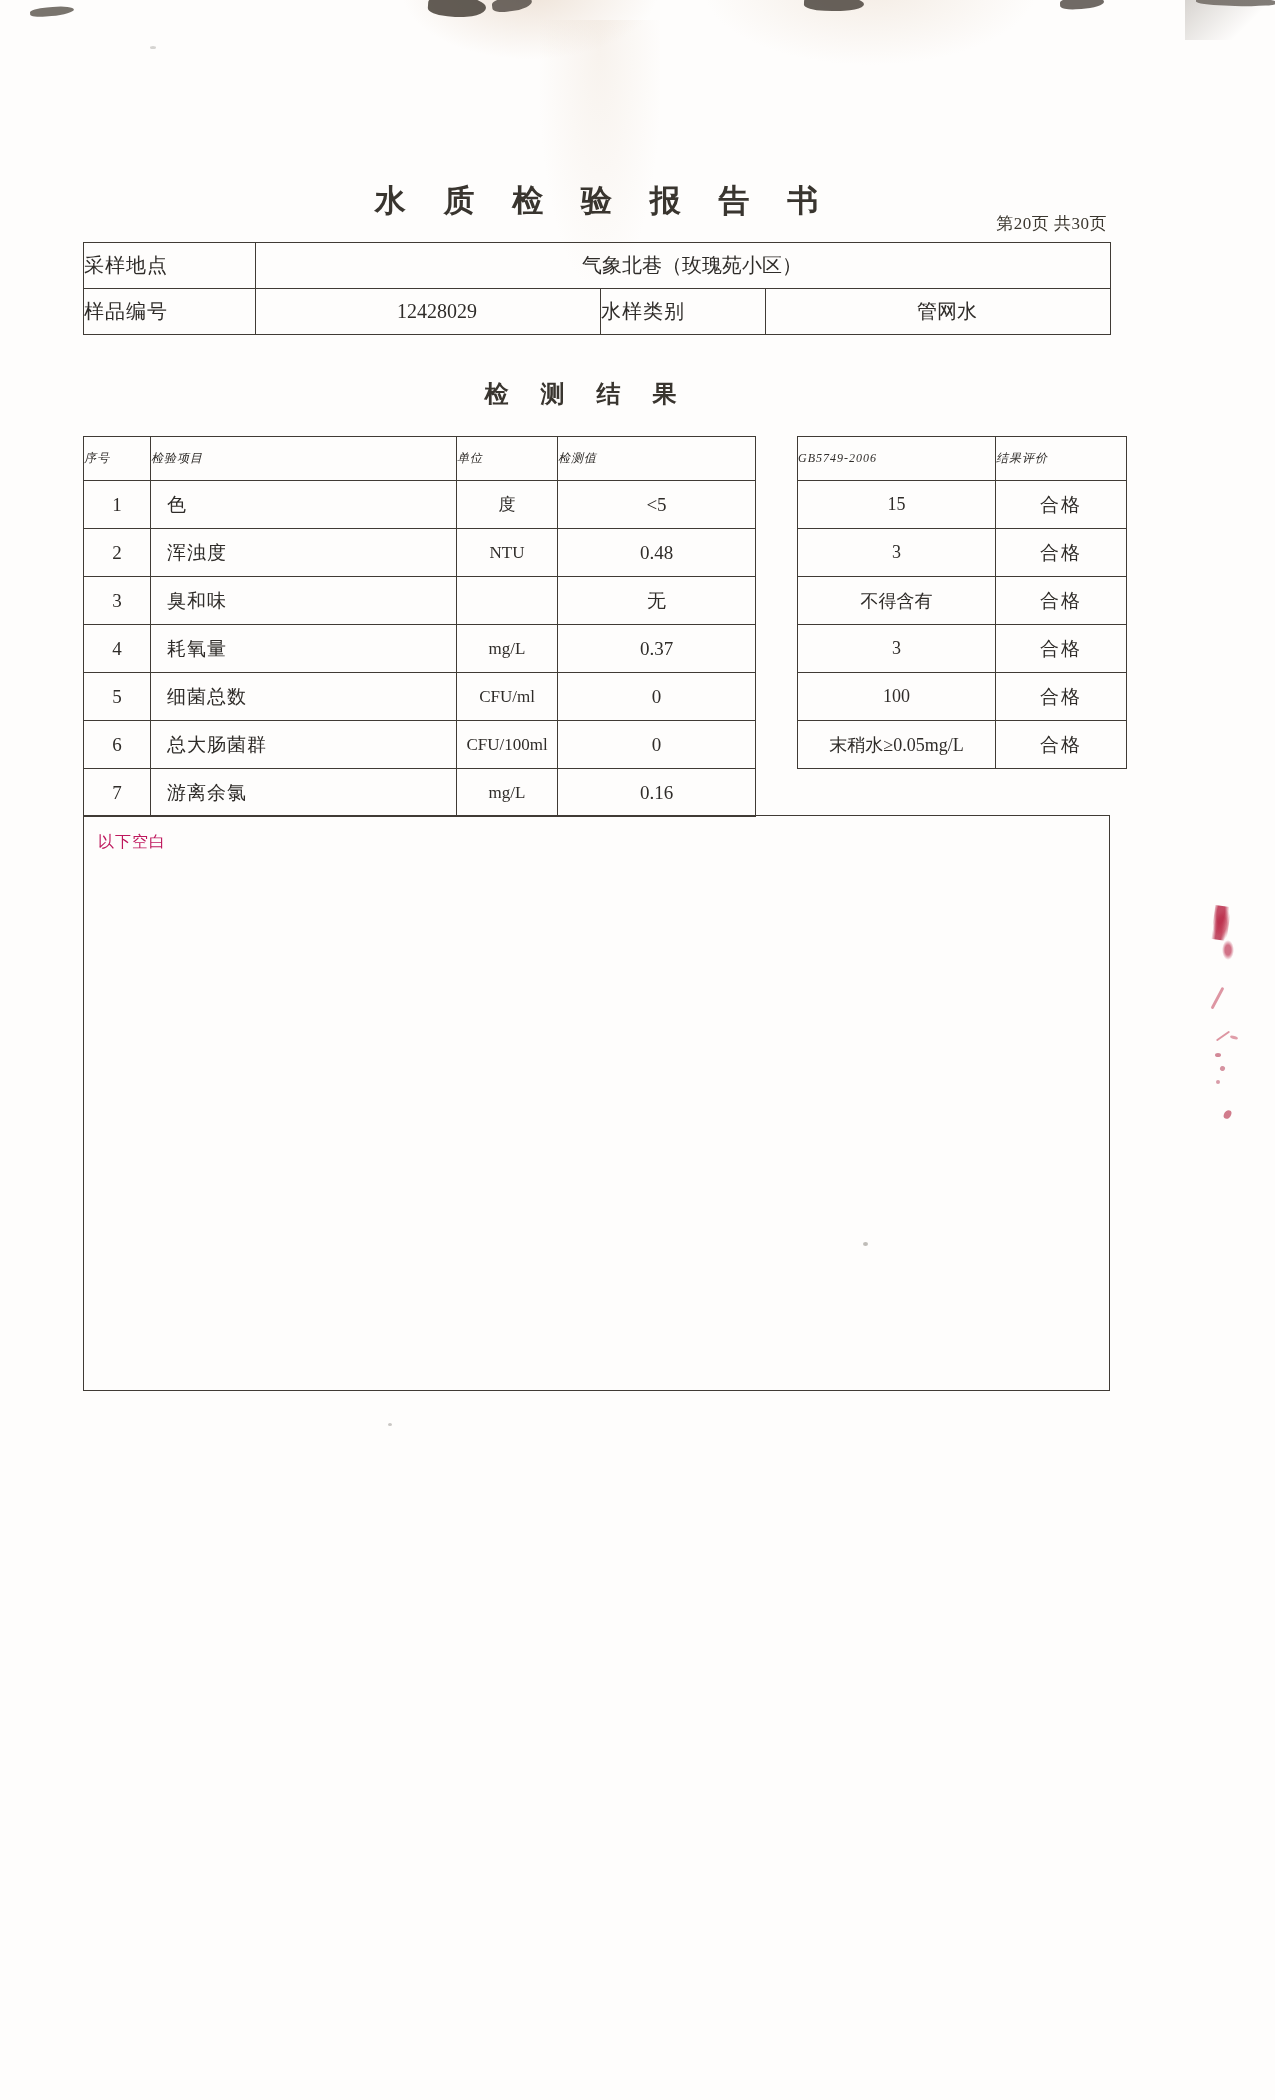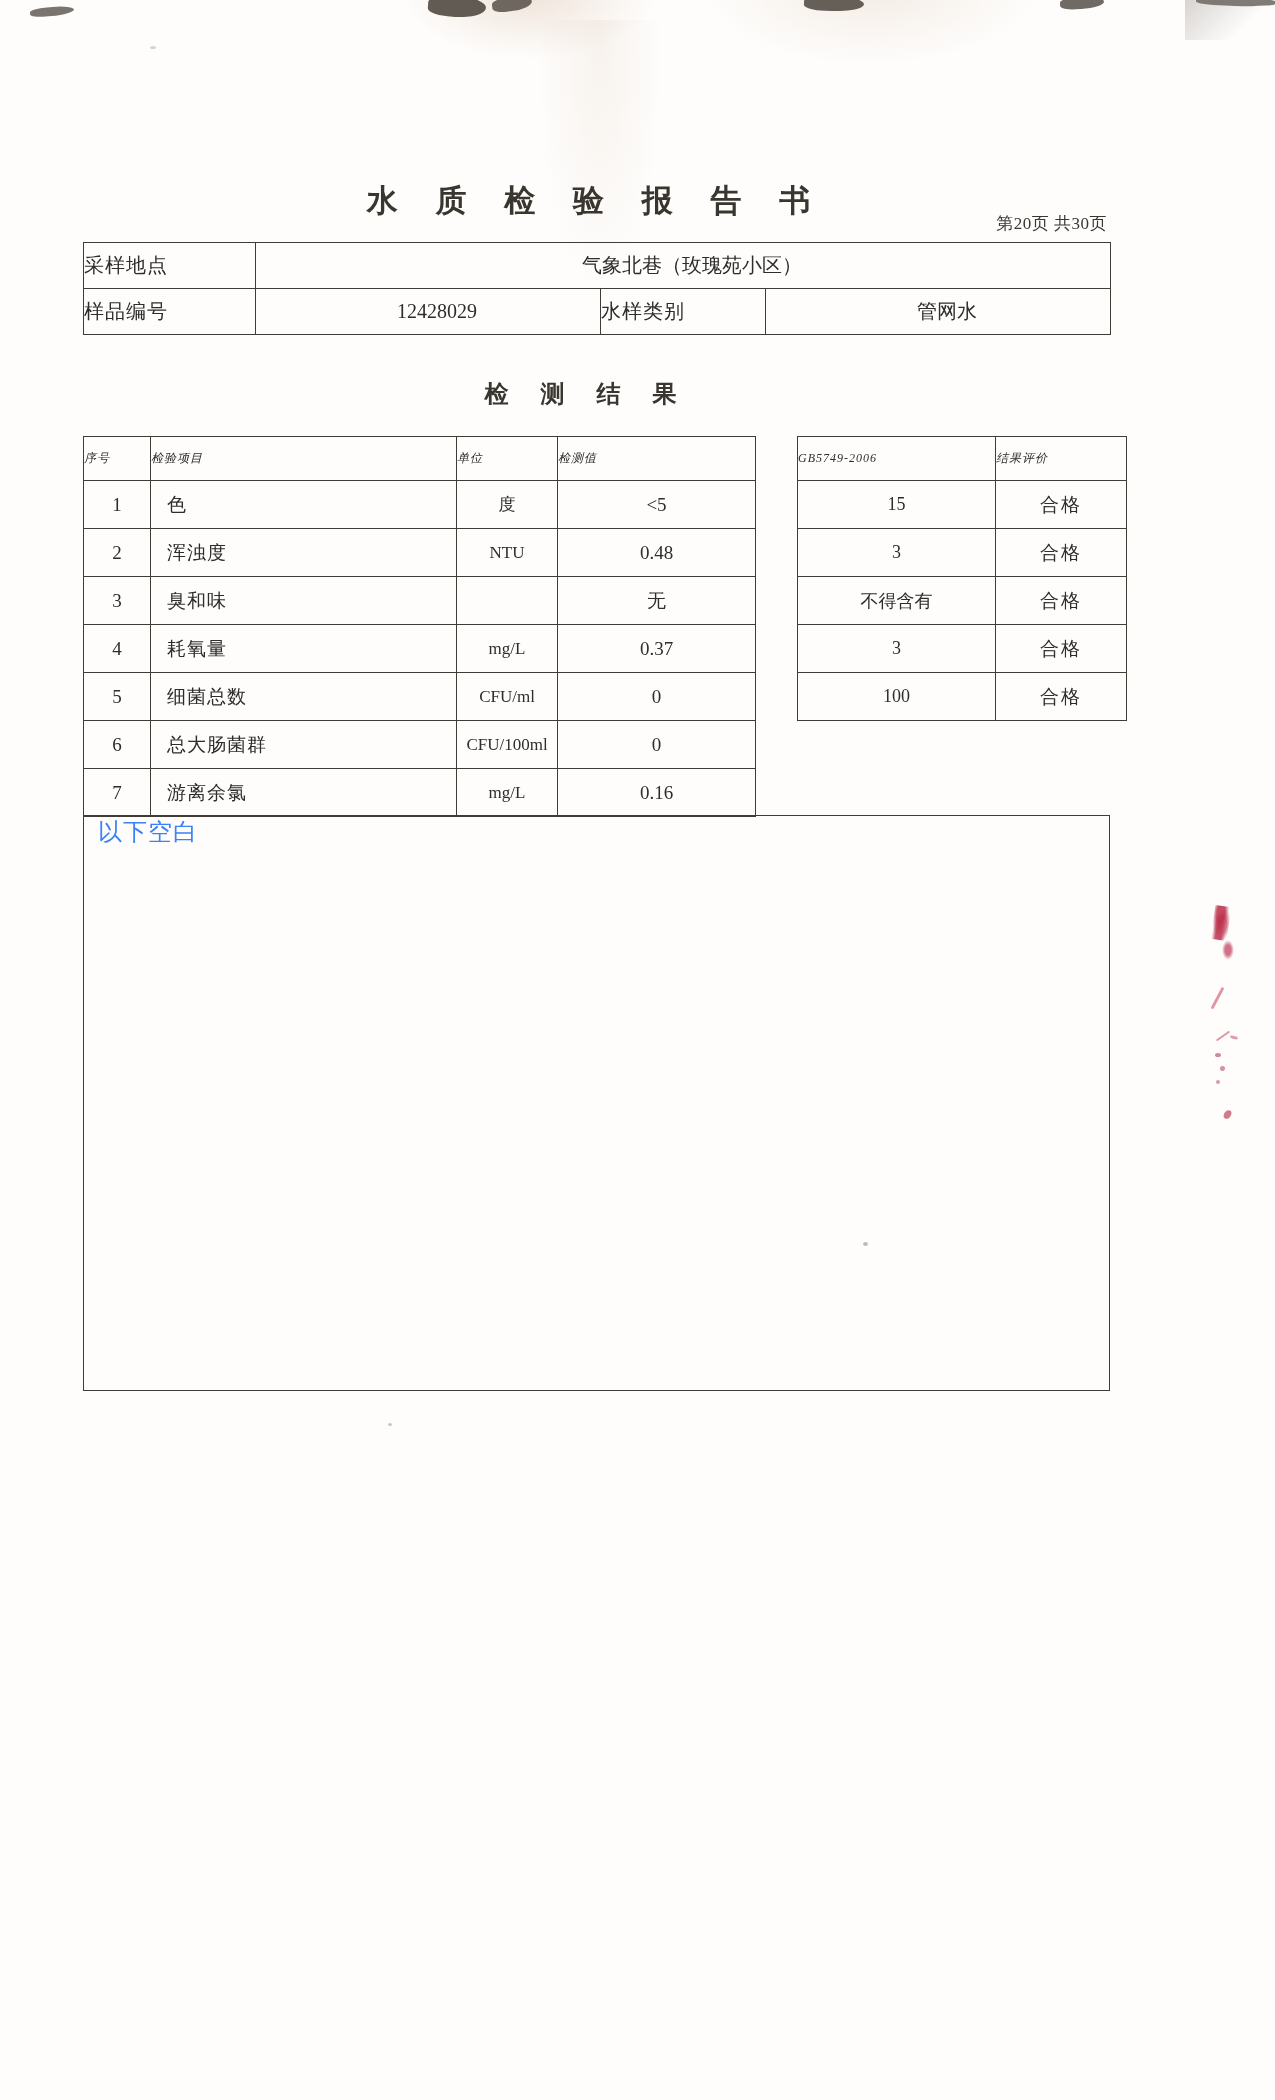--- a/index.html
+++ b/index.html
@@ -56,21 +56,21 @@
     background: rgba(180,60,85,.6); border-radius: 50%; }
   .ink-dot2 { left: 1220px; top: 1066px; width: 5px; height: 5px;
     background: rgba(180,60,85,.55); border-radius: 50%; transform: rotate(30deg); }
   .ink-dot3 { left: 1216px; top: 1080px; width: 4px; height: 4px;
     background: rgba(180,60,85,.5); border-radius: 50%; }
   .ink-comma { left: 1224px; top: 1110px; width: 7px; height: 9px;
     background: rgba(185,55,80,.65); border-radius: 60% 40% 55% 45%; transform: rotate(20deg); }
 
   
   .doc-title {
-    position: absolute; left: 75px; top: 180px; width: 1027px;
+    position: absolute; left: 83px; top: 180px; width: 1027px;
     text-align: center; font-size: 31px; font-weight: 600;
     letter-spacing: 15px; color: #39352f; text-indent: 15px;
   }
   .page-indicator {
     position: absolute; top: 212px; right: 168px;
     font-size: 17px; color: #3b372f; letter-spacing: .5px;
   }
 
   table { border-collapse: collapse; table-layout: fixed; }
   td, th { border: 1.6px solid #403b35; font-weight: normal; overflow: hidden; white-space: nowrap; }
@@ -93,21 +93,21 @@
   .results-left td, .results-right td { height: 48px; font-size: 19px; text-align: center; vertical-align: middle; }
   td.cell-item { text-align: left; padding-left: 16px; letter-spacing: 1px; }
   td.cell-unit { font-size: 17px; }
   td.cell-standard { font-size: 18px; letter-spacing: 0; }
   td.cell-eval { letter-spacing: 2px; }
 
   .blank-box {
     position: absolute; left: 83px; top: 815px; width: 1027px; height: 576px;
     border: 1.7px solid #403b35;
   }
-  .blank-note { padding: 0 0 0 14px; font-size: 24px; letter-spacing: 1px; color: #3b82f6; }
+  .blank-note { padding: 16px 0 0 14px; font-size: 16px; letter-spacing: 1px; color: #be185d; }
 </style>
 </head>
 <body>
 
 <div class="sheet">
 
   <div class="smudge smudge-warm1"></div>
   <div class="smudge smudge-warm2"></div>
   <div class="smudge smudge-warm3"></div>
   <div class="edge-mark em1"></div>
@@ -243,20 +243,24 @@
     <td class="cell-eval">合格</td>
   </tr>
           <tr>
     <td class="cell-standard">3</td>
     <td class="cell-eval">合格</td>
   </tr>
           <tr>
     <td class="cell-standard">100</td>
     <td class="cell-eval">合格</td>
   </tr>
+          <tr>
+    <td class="cell-standard">末稍水≥0.05mg/L</td>
+    <td class="cell-eval">合格</td>
+  </tr>
         </tbody>
     </table>
   </div>
 
   <div class="blank-box">
     <div class="blank-note">以下空白</div>
   </div>
 
 </div>
 

